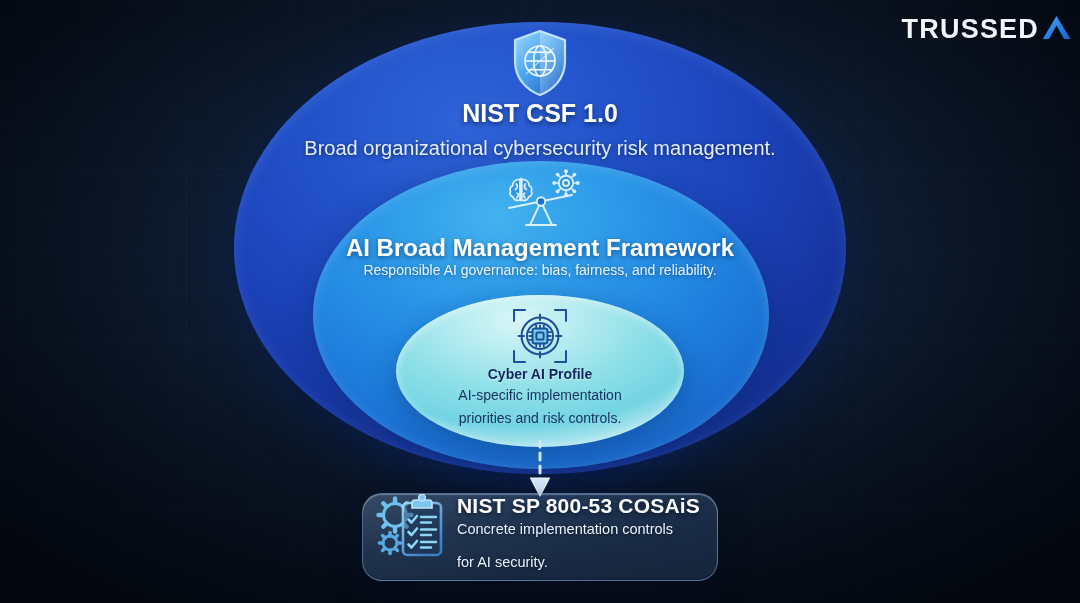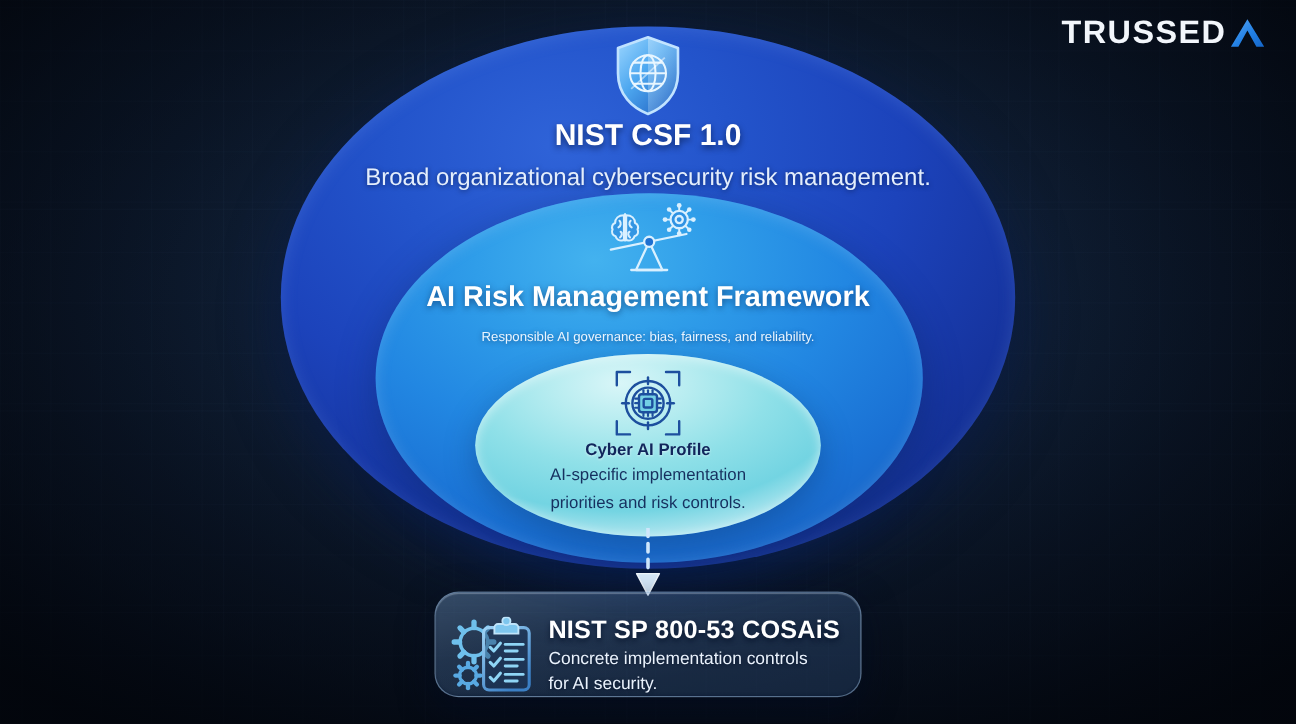--- a/index.html
+++ b/index.html
@@ -37,22 +37,23 @@
     position: absolute;
     inset: 0;
     background: radial-gradient(ellipse 70% 72% at 50% 42%, rgba(0,0,0,0) 38%, rgba(3,7,14,0.55) 78%, rgba(2,5,11,0.88) 100%);
     pointer-events: none;
   }
 
   
   .logo {
     position: absolute;
     top: 14px;
-    right: 25px;
+    right: 8px;
     display: flex;
+    align-items: center;
     gap: 2px;
     z-index: 40;
   }
   .logo-word {
     font-size: 27px;
     font-weight: 700;
     letter-spacing: 1.2px;
     color: #f2f6fb;
     line-height: 1;
   }
@@ -112,21 +113,21 @@
     font-size: 20px; color: #e4eefc; margin-top: 8px;
     text-shadow: 0 1px 4px rgba(4,16,52,0.6);
   }
 
   .t-mid { left: 0; top: 235px; }
   .t-mid .ring-title {
     font-size: 24px; color: #ffffff;
     text-shadow: 0 2px 5px rgba(6,42,92,0.6);
   }
   .t-mid .ring-sub {
-    font-size: 11px; color: #eaf5ff; margin-top: 14px;
+    font-size: 14px; color: #eaf5ff; margin-top: 1px;
     text-shadow: 0 1px 4px rgba(6,42,92,0.55);
   }
 
   .t-inner { left: 0; top: 367px; }
   .t-inner .ring-title {
     font-size: 14px; color: #11265c;
     text-shadow: 0 1px 2px rgba(255,255,255,0.55);
   }
   .t-inner .ring-sub {
     font-size: 14px; color: #16305f; margin-top: 5px;
@@ -157,22 +158,22 @@
     width: 356px; height: 88px;
     border-radius: 20px;
     background:
       linear-gradient(165deg, rgba(121,160,204,0.40) 0%, rgba(86,126,176,0.34) 32%, rgba(58,94,142,0.34) 68%, rgba(46,78,122,0.38) 100%);
     border: 1px solid rgba(176,209,244,0.40);
     box-shadow:
       0 10px 28px rgba(3,12,32,0.62),
       inset 0 1px 1px rgba(226,240,255,0.33),
       inset 0 -1px 2px rgba(8,22,48,0.40);
     display: flex;
-    align-items: flex-end;
-    padding: 0 14px 0 12px;
+    align-items: flex-start;
+    padding: 0 14px 17px 12px;
     gap: 12px;
     z-index: 20;
   }
   .card-icon { flex: 0 0 auto; line-height: 0; }
   .card-text { flex: 1 1 auto; }
   .card-title {
     margin: 0;
     font-size: 21px;
     font-weight: 700;
     color: #ffffff;
@@ -290,21 +291,21 @@
               <circle cx="21.4" cy="21.4" r="1.9"></circle>
             <circle cx="21.4" cy="4.6" r="1.9"></circle>
               <circle cx="4.6" cy="21.4" r="1.9"></circle>
           </g>
         </g>
       </g>
     </svg>
   </div>
 
   <div class="ring-text t-mid">
-    <p class="ring-title">AI Risk Management Framework</p>
+    <p class="ring-title">AI Broad Management Framework</p>
     <p class="ring-sub">Responsible AI governance: bias, fairness, and reliability.</p>
   </div>
 
   <div class="ring ring-inner"></div>
 
   <div class="ring-icon icon-chip">
     <svg width="58" height="58" viewBox="0 0 58 58" aria-hidden="true">
       <g fill="none" stroke="#1d4f9e" stroke-width="2" stroke-linecap="round" stroke-linejoin="round">
 
         <path d="M3 14 V3 H14"></path>
@@ -405,17 +406,17 @@
           <line x1="46" y1="35.5" x2="61" y2="35.5"></line>
           <line x1="46" y1="41" x2="56" y2="41"></line>
           <line x1="46" y1="48" x2="61" y2="48"></line>
           <line x1="46" y1="53.5" x2="56" y2="53.5"></line>
         </g>
       </svg>
     </span>
     <div class="card-text">
       <p class="card-title">NIST SP 800-53 COSAiS</p>
       <p class="card-sub">Concrete implementation controls</p>
-      <p class="card-sub" style="margin-top:4px">for AI security.</p>
+      <p class="card-sub" style="margin-top:16px">for AI security.</p>
     </div>
   </div>
 
 </div>
 
 </body></html>

